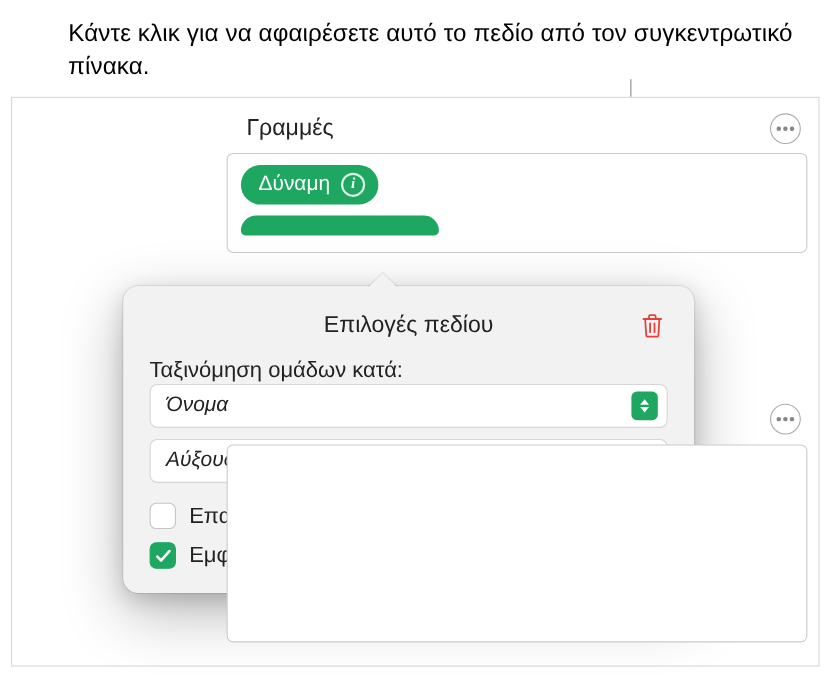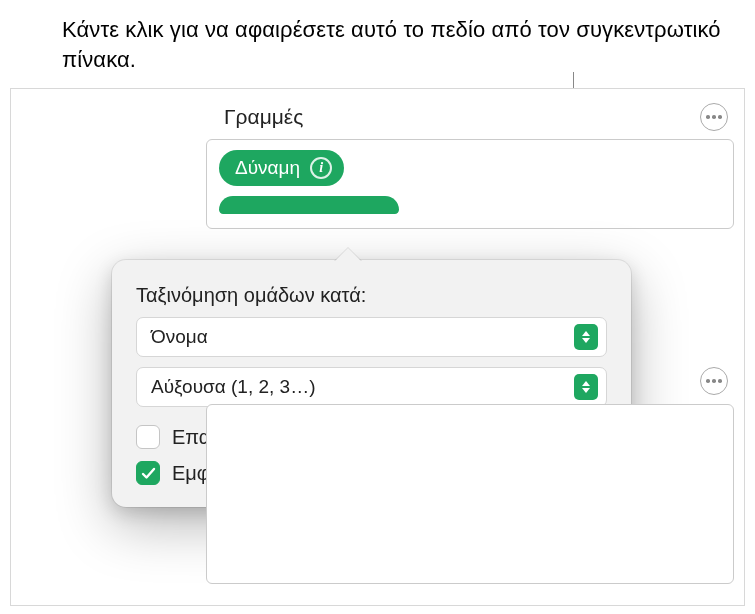--- a/index.html
+++ b/index.html
@@ -160,35 +160,35 @@
     width: 28px;
     height: 28px;
     cursor: pointer;
     display: flex;
     align-items: center;
     justify-content: center;
   }
   .sort-label {
     font-size: 20px;
     color: #222;
-    margin-bottom: 10px;
   }
   .select-row {
     background: #fff;
     border: 1px solid #d6d6d6;
     border-radius: 7px;
     height: 40px;
     display: flex;
     align-items: center;
     justify-content: space-between;
     padding: 0 8px 0 14px;
     font-size: 19px;
     color: #222;
     margin-bottom: 10px;
     cursor: pointer;
+    font-style: italic;
   }
   .stepper {
     width: 24px;
     height: 26px;
     background: #1ea760;
     border-radius: 5px;
     display: flex;
     flex-direction: column;
     align-items: center;
     justify-content: center;
@@ -265,20 +265,28 @@
     <div class="field-well">
       <div class="field-chip">
         <span>Δύναμη</span>
         <span class="info-badge">i</span>
       </div>
       <div><span class="chip-ghost"></span></div>
 
       
       <div class="popover">
         <div class="popover-arrow"></div>
+        <div class="popover-header">
+          <div class="popover-title">Επιλογές πεδίου</div>
+          <div class="trash-btn">
+            <svg width="22" height="24" viewBox="0 0 22 24">
+              <path d="M3 6 L19 6 M8 6 L8 3.5 Q8 2.5 9 2.5 L13 2.5 Q14 2.5 14 3.5 L14 6 M4.5 6 L5.5 21 Q5.6 22 6.6 22 L15.4 22 Q16.4 22 16.5 21 L17.5 6 M9 10 L9 18 M13 10 L13 18" stroke="#e4403a" stroke-width="1.6" fill="none" stroke-linecap="round" stroke-linejoin="round"></path>
+            </svg>
+          </div>
+        </div>
 
         <div class="sort-label">Ταξινόμηση ομάδων κατά:</div>
 
         <div class="select-row">
           <span>Όνομα</span>
           <span class="stepper">
             <span class="tri up"></span>
               <span class="tri down"></span>
           </span>
         </div>

